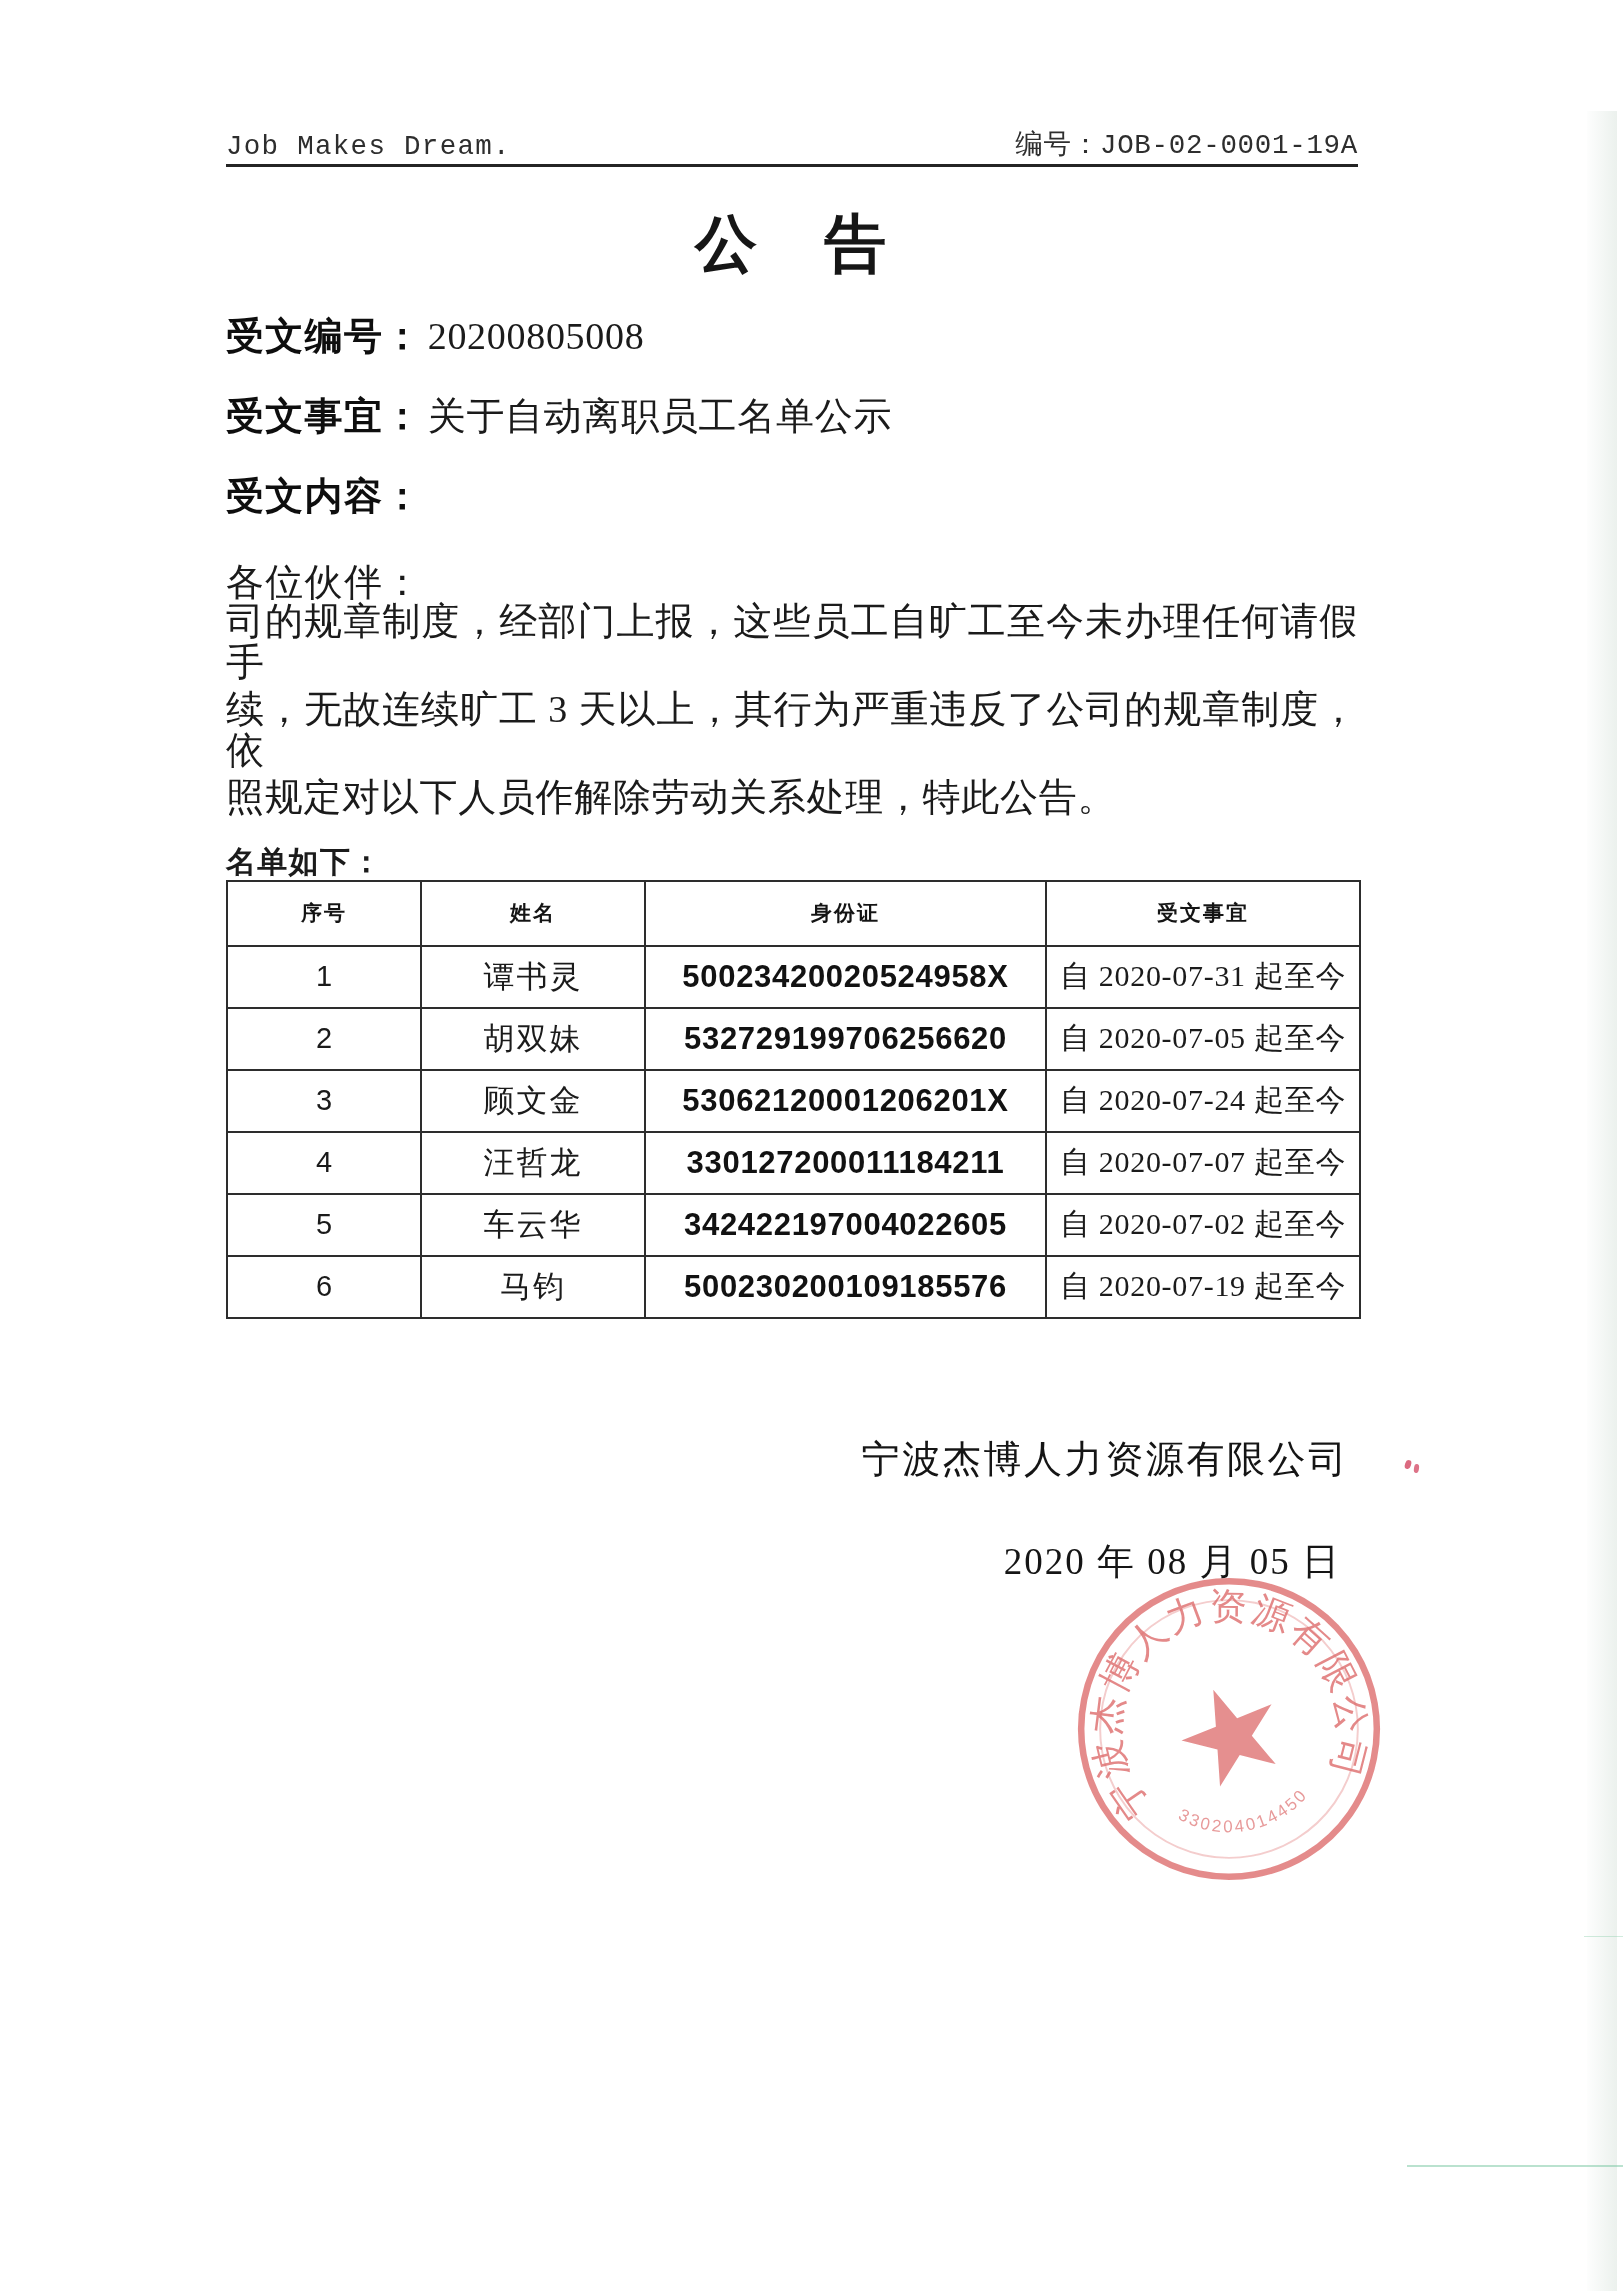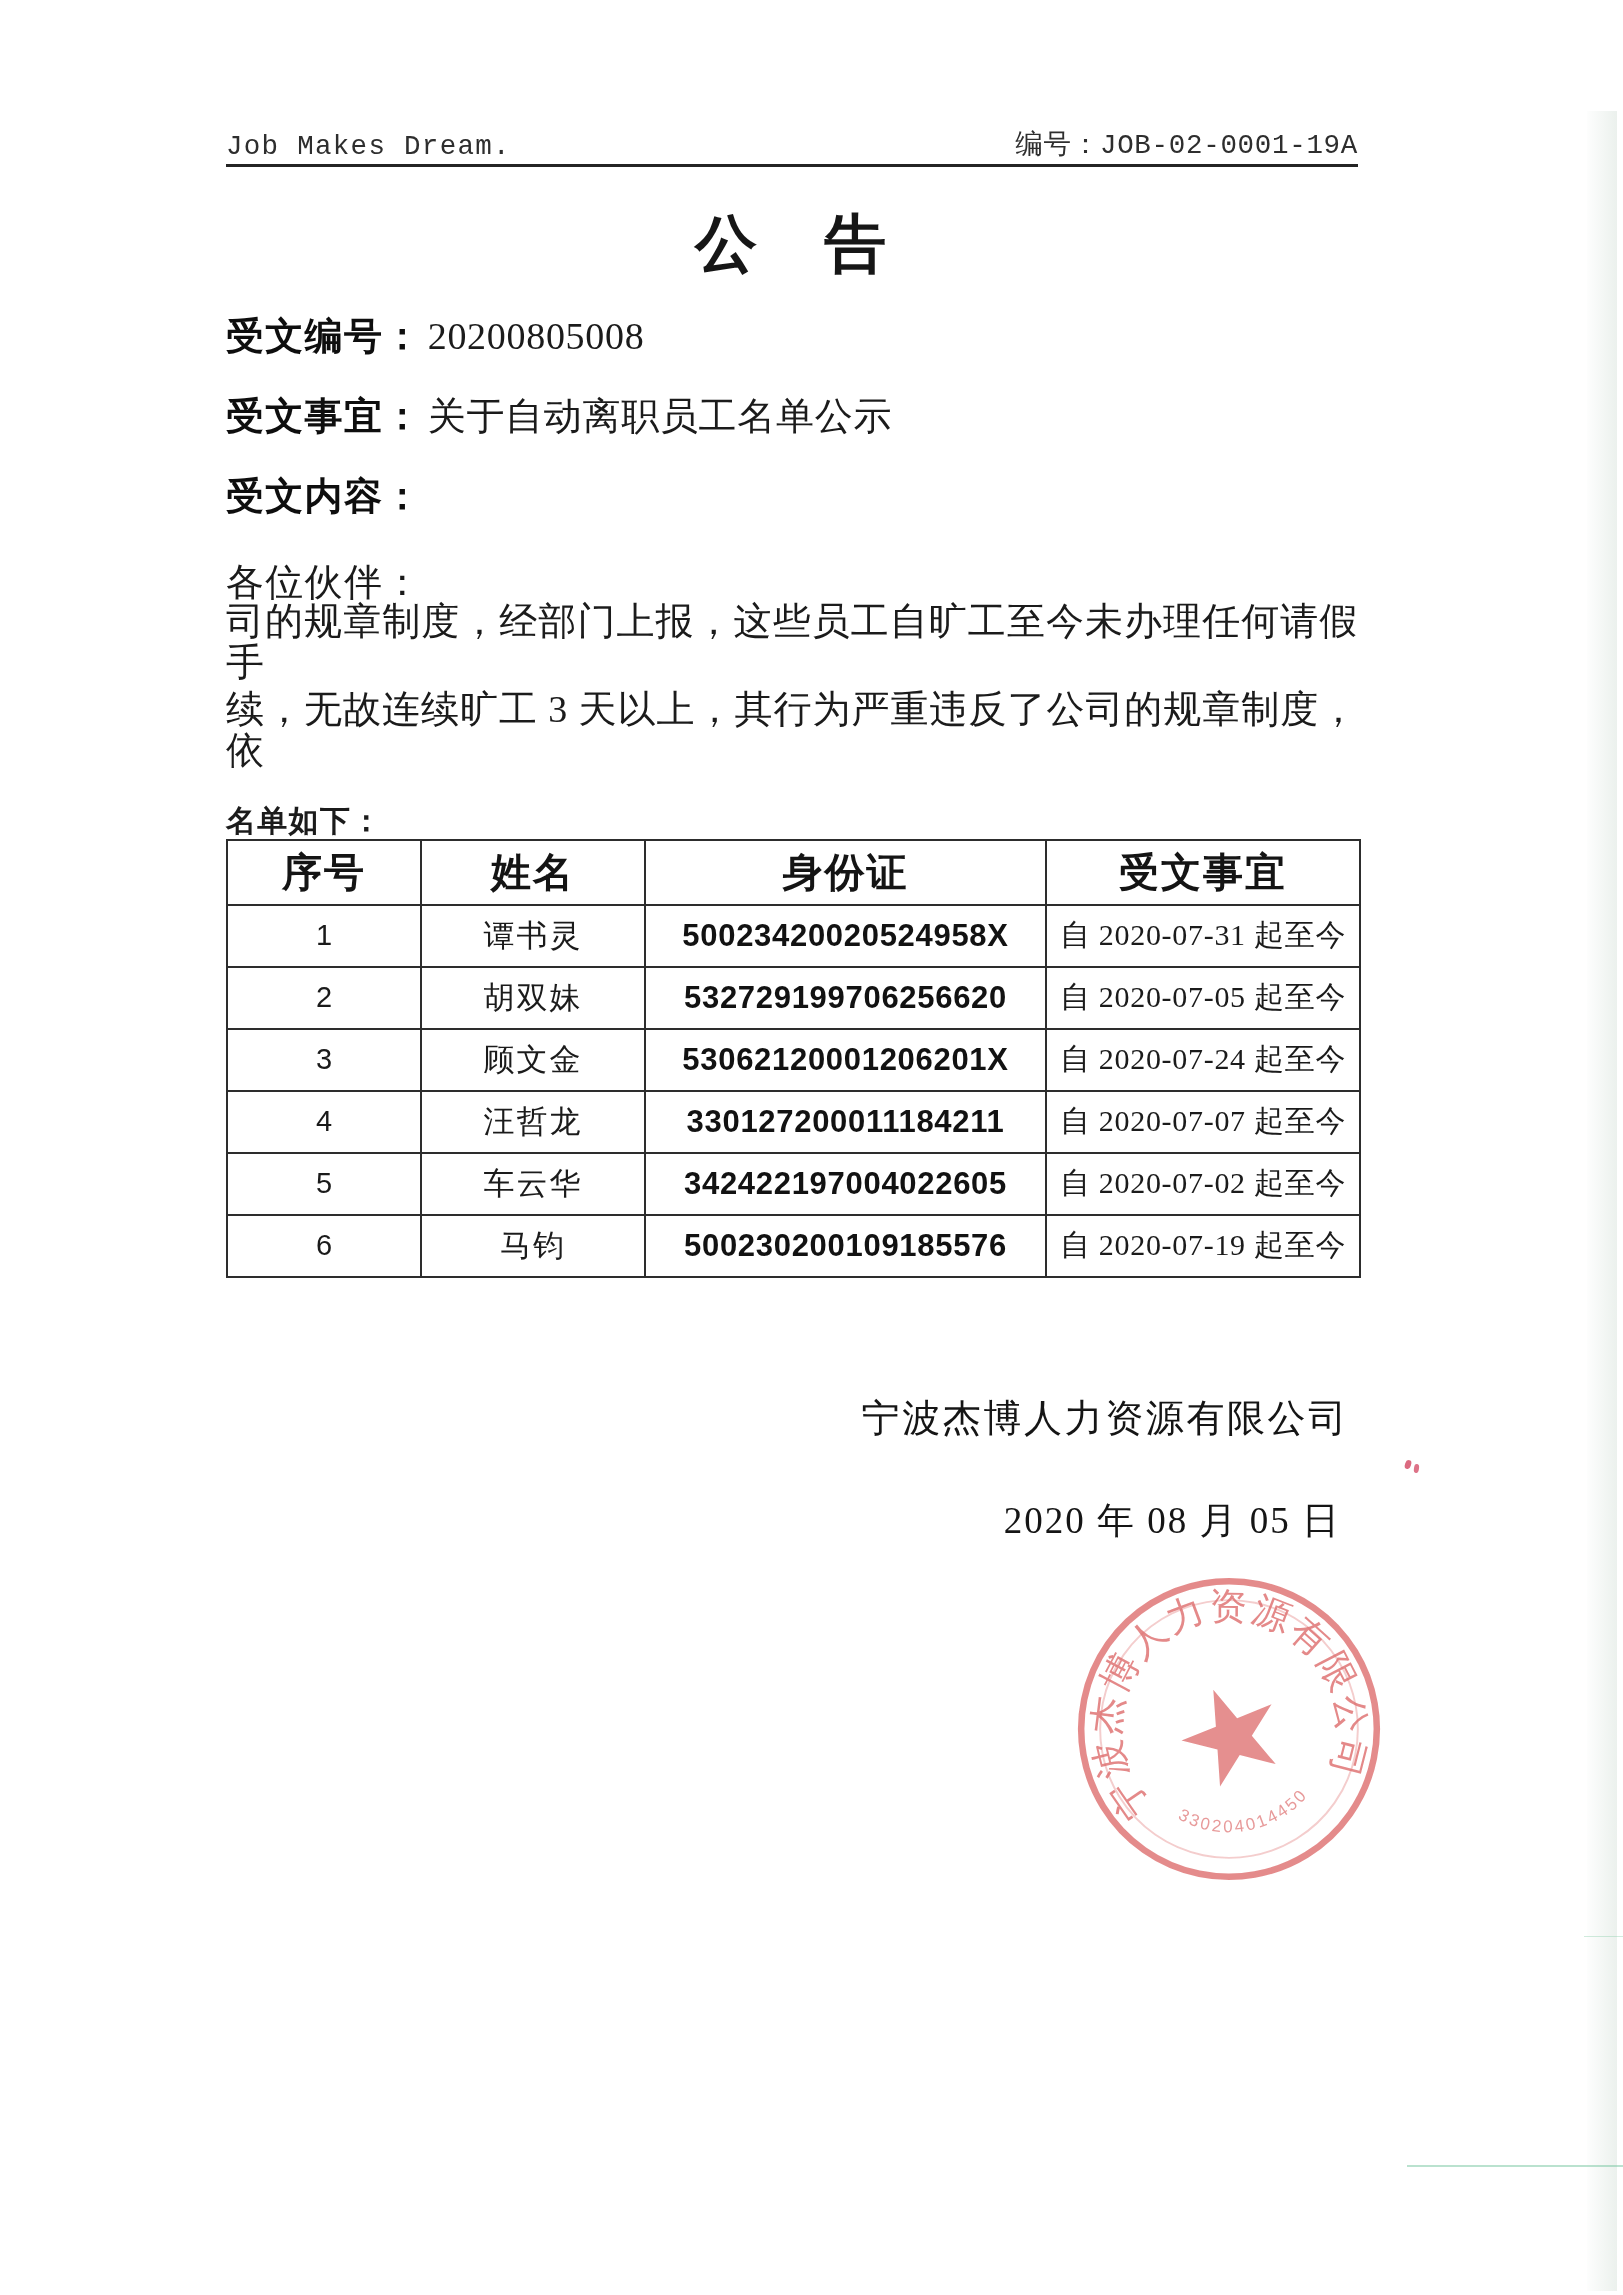--- a/index.html
+++ b/index.html
@@ -35,21 +35,21 @@
   }
   .para-line.first { margin-top:51px; text-indent:77px; }
   .para-line.last  { text-align-last:left; height:41px; }
 
   .list-intro { margin-top:29px; font-size:30px; font-weight:bold; line-height:1; letter-spacing:1.3px; }
 
   table.roster { width:100%; border-collapse:collapse; margin-top:2.6px; table-layout:fixed; }
   table.roster th, table.roster td {
     border:2px solid #2d2d2d; text-align:center; vertical-align:middle; padding:0;
   }
-  table.roster th { height:63px; font-size:40px; font-weight:bold; letter-spacing:2px; color:#141414; }
+  table.roster th { height:63px; font-size:21px; font-weight:bold; letter-spacing:2px; color:#141414; }
   table.roster td { height:60px; }
   .cell-no   { font-family:"Liberation Sans", sans-serif; font-size:29px; color:#1a1a1a; }
   .cell-name { font-size:31px; letter-spacing:2px; }
   .cell-id   { font-family:"Liberation Sans", sans-serif; font-size:31px; font-weight:bold; letter-spacing:0.7px; color:#121212; }
   .cell-period { font-size:30px; letter-spacing:0.7px; }
 
   .sig-company { margin-top:115px; text-align:right; font-size:38px; letter-spacing:2.6px; padding-right:9.2px; color:#151515; }
   .sig-date    { margin-top:52px;  text-align:right; font-size:37px; letter-spacing:2px; padding-right:17px; color:#151515; }
 
   .stamp {
@@ -110,20 +110,21 @@
       <span class="label">受文事宜：</span><span class="value">关于自动离职员工名单公示</span>
     </div>
     <div class="field">
       <span class="label">受文内容：</span><span class="value"></span>
     </div>
 
     <div class="salutation">各位伙伴：</div>
 
     <div class="para-line">司的规章制度，经部门上报，这些员工自旷工至今未办理任何请假手</div>
     <div class="para-line">续，无故连续旷工 3 天以上，其行为严重违反了公司的规章制度，依</div>
+    <div class="para-line last">照规定对以下人员作解除劳动关系处理，特此公告。</div>
 
     <div class="list-intro">名单如下：</div>
 
     <table class="roster">
       <colgroup>
           <col style="width:194px">
           <col style="width:224px">
           <col style="width:401px">
           <col style="width:314px">
         </colgroup>

